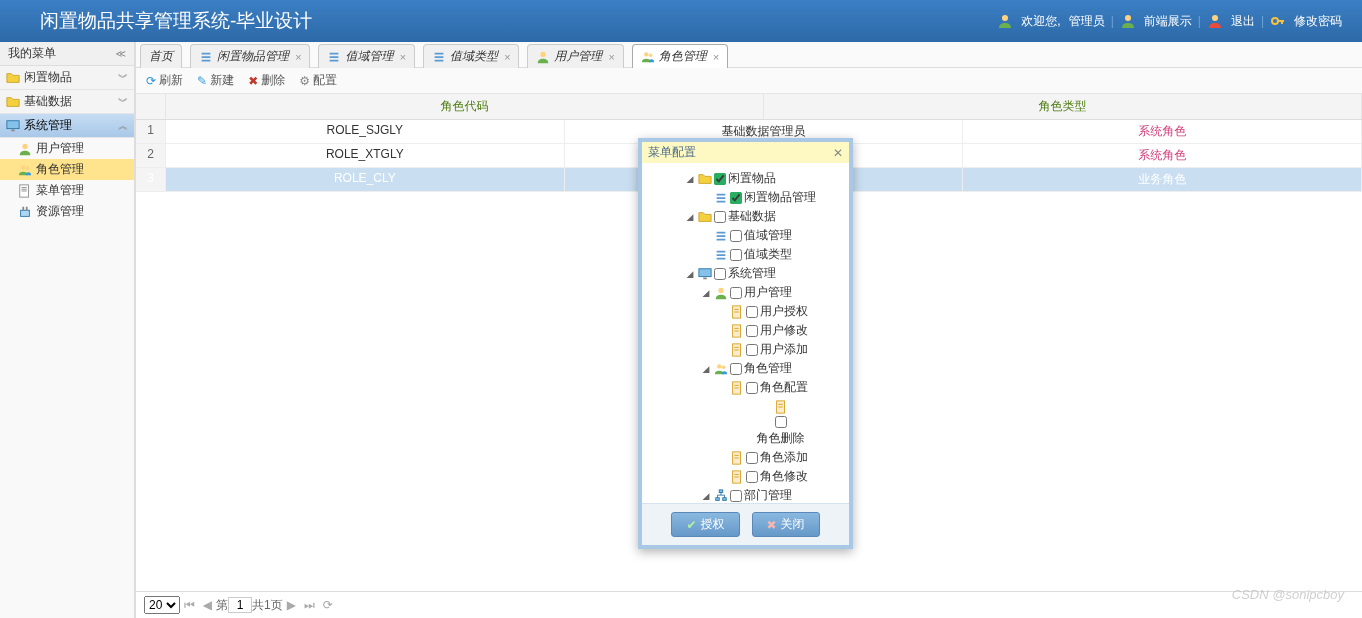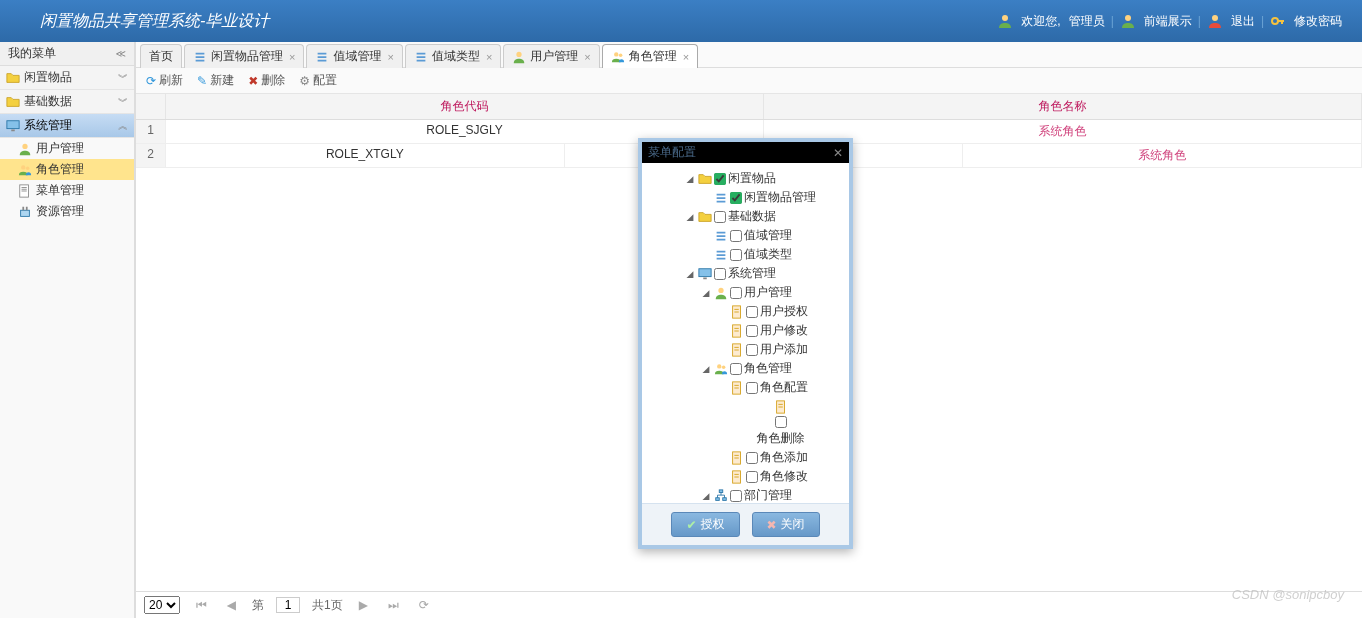--- a/index.html
+++ b/index.html
@@ -1,57 +1,57 @@
 <!DOCTYPE html>
 <html><head>
 <meta charset="utf-8">
 <style>
 * { box-sizing: border-box; margin: 0; padding: 0; }
 body { font-family: "Microsoft YaHei", Arial, sans-serif; font-size: 12px; color: #333; background: #fff; width: 1362px; height: 618px; overflow: hidden; position: relative; }
 .header { background: linear-gradient(#3b7fc4, #2d6aa8); height: 42px; display: flex; align-items: center; padding: 0 20px 0 40px; color: #fff; }
-.header-title { font-size: 16px; flex: 1; font-style: italic; }
+.header-title { font-size: 19px; flex: 1; }
 .header-links { display: flex; gap: 6px; align-items: center; font-size: 12px; }
 .header-links span.sep { color: #6ba3d4; }
 .header-link { display: flex; align-items: center; gap: 8px; cursor: pointer; color: #fff; }
 .icon16 { width: 16px; height: 16px; display: inline-block; }
 .layout { display: flex; height: 576px; }
 .sidebar { width: 135px; border-right: 1px solid #ddd; background: #f9f9f9; display: flex; flex-direction: column; }
 .sidebar-title { background: #f0f0f0; border-bottom: 1px solid #ddd; padding: 3px 8px; display: flex; justify-content: space-between; align-items: center; font-size: 12px; }
 .collapse-icon { color: #888; cursor: pointer; font-size: 10px; }
 .accordion-header { background: #f4f4f4; border-bottom: 1px solid #e5e5e5; padding: 3px 6px; display: flex; align-items: center; gap: 4px; cursor: pointer; }
 .accordion-header.selected { background: linear-gradient(#c6dcf4, #a8c8e8); color: #000; }
 .accordion-header .chev { margin-left: auto; color: #888; font-size: 10px; }
 .menu-item { padding: 2px 6px 2px 18px; display: flex; align-items: center; gap: 4px; cursor: pointer; }
 .menu-item.selected { background: #ffe48d; }
 .main { flex: 1; display: flex; flex-direction: column; border-left: 1px solid #ddd; }
 .tabs { display: flex; border-bottom: 1px solid #ddd; background: #fafafa; height: 26px; align-items: flex-end; padding-left: 4px; }
-.tab { border: 1px solid #ccc; border-bottom: none; background: #f0f0f0; padding: 3px 8px; margin-right: 2px; border-radius: 4px 4px 0 0; display: flex; align-items: center; gap: 4px; cursor: pointer; font-size: 12px; position: relative; top: 1px; }
+.tab { border: 1px solid #ccc; border-bottom: none; background: #f0f0f0; padding: 3px 8px; margin-right: 8px; border-radius: 4px 4px 0 0; display: flex; align-items: center; gap: 4px; cursor: pointer; font-size: 12px; position: relative; top: 1px; font-style: italic; }
 .tab.active { background: #fff; border-color: #aaa; }
 .tab .close { color: #999; font-size: 11px; margin-left: 2px; }
 .toolbar { display: flex; gap: 2px; padding: 2px 4px; border-bottom: 1px solid #e5e5e5; background: #fafafa; }
 .tb-btn { display: flex; align-items: center; gap: 3px; padding: 2px 6px; cursor: pointer; color: #555; border-radius: 2px; }
 .grid { flex: 1; overflow: auto; position: relative; }
 .grid-head { display: flex; background: #f4f4f4; border-bottom: 1px solid #ddd; }
-.grid-head .cell { border-right: 1px solid #e5e5e5; padding: 4px; text-align: center; color: #be185d; }
+.grid-head .cell { border-right: 1px solid #e5e5e5; padding: 4px; text-align: center; color: #4d7c0f; }
 .col-num { width: 30px; }
 .col-code { flex: 1.2; }
 .col-name { flex: 1.2; }
 .col-type { flex: 1.2; }
 .row { display: flex; border-bottom: 1px solid #eee; }
 .row .cell { border-right: 1px solid #eee; padding: 3px; text-align: center; }
 .row.selected { background: #c9dff1; color: #fff; }
 .row.selected .cell { color: #fff; }
 .row .num { background: #f4f4f4; color: #666; }
 .pink { color: #d0427c; }
-.pager { border-top: 1px solid #ddd; padding: 4px 8px; display: flex; align-items: center; gap: 12px; color: #666; }
+.pager { border-top: 1px solid #ddd; padding: 4px 8px; display: flex; align-items: center; gap: 0; color: #666; }
 .pager select { font-size: 12px; }
 .pager .pbtn { color: #aaa; cursor: pointer; padding: 0 4px; }
 .pager input { width: 24px; text-align: center; border: 1px solid #ccc; font-size: 12px; }
 .dialog { position: absolute; left: 638px; top: 138px; width: 215px; background: #fff; border: 4px solid #a9c8e6; box-shadow: 0 3px 10px rgba(0,0,0,0.3); }
-.dialog-title { background: #000000; padding: 2px 6px; display: flex; justify-content: space-between; align-items: center; color: #4a6a8a; font-size: 12px; }
+.dialog-title { background: #fef9c3; padding: 2px 6px; display: flex; justify-content: space-between; align-items: center; color: #4a6a8a; font-size: 12px; }
 .dialog-body { padding: 6px 4px; max-height: 340px; overflow: auto; }
 .tree-node { display: flex; align-items: center; gap: 2px; padding: 1px 0; font-size: 12px; white-space: nowrap; }
 .tree-toggle { width: 12px; text-align: center; color: #666; cursor: pointer; font-size: 9px; }
 .tree-icon { width: 14px; height: 14px; display: inline-block; }
 .tree-cb { width: 12px; height: 12px; }
 .dialog-footer { background: #eef3f8; padding: 8px; display: flex; justify-content: center; gap: 12px; border-top: 1px solid #d5e2ef; }
 .dbtn { background: linear-gradient(#8ab8e0, #6698c8); color: #fff; border: 1px solid #5a88b8; padding: 3px 14px; border-radius: 3px; cursor: pointer; display: flex; align-items: center; gap: 4px; }
 .watermark { position: absolute; right: 18px; bottom: 16px; color: #bbb; font-size: 13px; font-style: italic; opacity: 0.7; }
 svg { display: block; }
 </style>
@@ -251,33 +251,40 @@
         </div>
       <div class="tb-btn">
           <span style="color:#888">⚙</span>
           <span>配置</span>
         </div>
     </div>
     <div class="grid">
       <div class="grid-head">
         <div class="cell col-num"></div>
         <div class="cell col-code">角色代码</div>
-        <div class="cell col-name">角色名称</div>
+        <div class="cell col-type">角色类型</div>
       </div>
       <div id="grid-rows">
           <div class="row">
             <div class="cell col-num num">1</div>
             <div class="cell col-code">ROLE_SJGLY</div>
+            <div class="cell col-name">基础数据管理员</div>
             <div class="cell col-type pink">系统角色</div>
           </div>
           <div class="row">
             <div class="cell col-num num">2</div>
             <div class="cell col-code">ROLE_XTGLY</div>
             <div class="cell col-name"></div>
             <div class="cell col-type pink">系统角色</div>
+          </div>
+          <div class="row selected">
+            <div class="cell col-num num">3</div>
+            <div class="cell col-code">ROLE_CLY</div>
+            <div class="cell col-name"></div>
+            <div class="cell col-type ">业务角色</div>
           </div>
         </div>
     </div>
     <div class="pager">
       <select><option>20</option></select>
       <span class="pbtn">⏮</span>
       <span class="pbtn">◀</span>
       <span>第</span>
       <input value="1" style="">
       <span>共1页</span>

